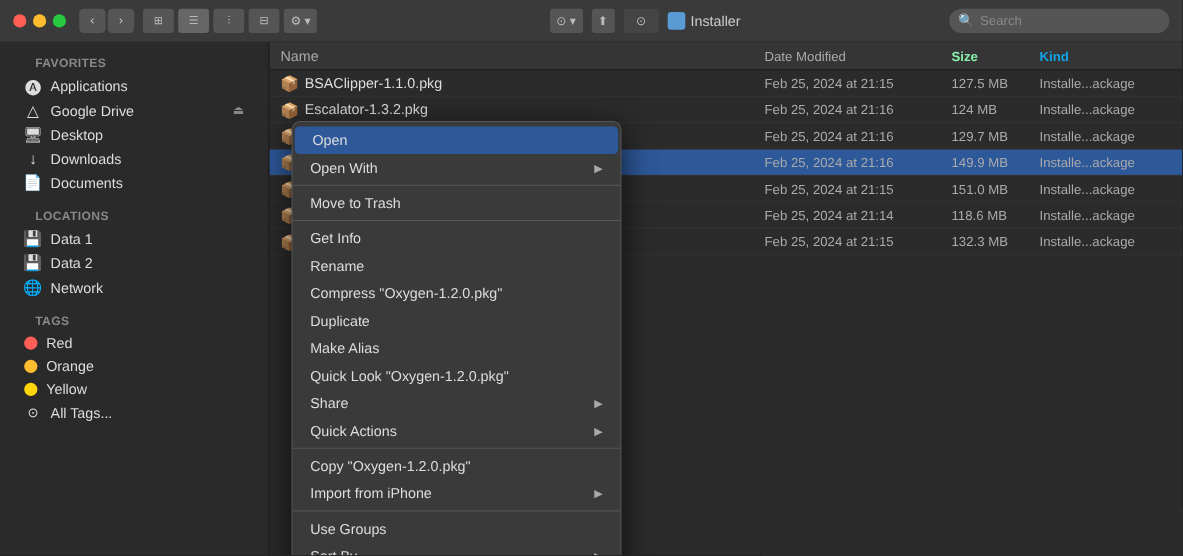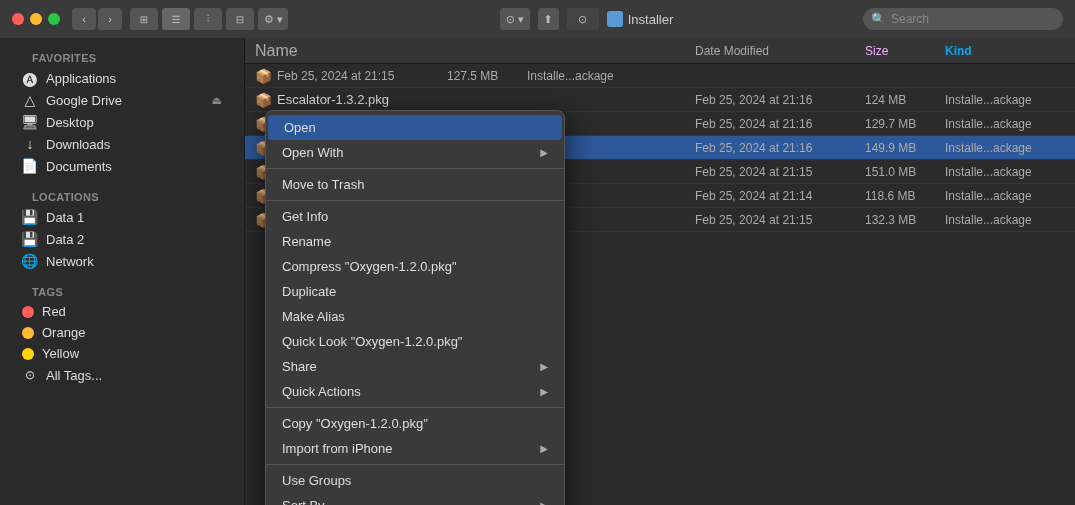--- a/index.html
+++ b/index.html
@@ -155,23 +155,23 @@
     }
     .filelist-header {
       display: flex;
       align-items: center;
       height: 26px;
       background: #353535;
       border-bottom: 1px solid #1a1a1a;
       padding: 0 10px;
       flex-shrink: 0;
     }
-    .col-name { flex: 1; color: #aaa; font-size: 16px; font-weight: 500; }
+    .col-name { flex: 1; color: #aaa; font-size: 13px; font-weight: 500; }
     .col-date { width: 170px; color: #aaa; font-size: 12px; font-weight: 500; }
-    .col-size { width: 80px; color: #f0abfc; font-size: 12px; font-weight: 400; }
+    .col-size { width: 80px; color: #86efac; font-size: 12px; font-weight: 700; }
     .col-kind { width: 120px; color: #0ea5e9; font-size: 12px; font-weight: 700; }
 
     .file-row {
       display: flex;
       align-items: center;
       height: 24px;
       padding: 0 10px;
       border-bottom: 1px solid #333;
       cursor: pointer;
     }
@@ -325,20 +325,21 @@
   <div class="filelist">
     <div class="filelist-header">
       <span class="col-name">Name</span>
       <span class="col-date">Date Modified</span>
       <span class="col-size">Size</span>
       <span class="col-kind">Kind</span>
     </div>
 
     <div class="file-row">
       <span class="file-icon">📦</span>
+      <span class="file-name">BSAClipper-1.1.0.pkg</span>
       <span class="file-date">Feb 25, 2024 at 21:15</span>
       <span class="file-size">127.5 MB</span>
       <span class="file-kind">Installe...ackage</span>
     </div>
     <div class="file-row">
       <span class="file-icon">📦</span>
       <span class="file-name">Escalator-1.3.2.pkg</span>
       <span class="file-date">Feb 25, 2024 at 21:16</span>
       <span class="file-size">124 MB</span>
       <span class="file-kind">Installe...ackage</span>

